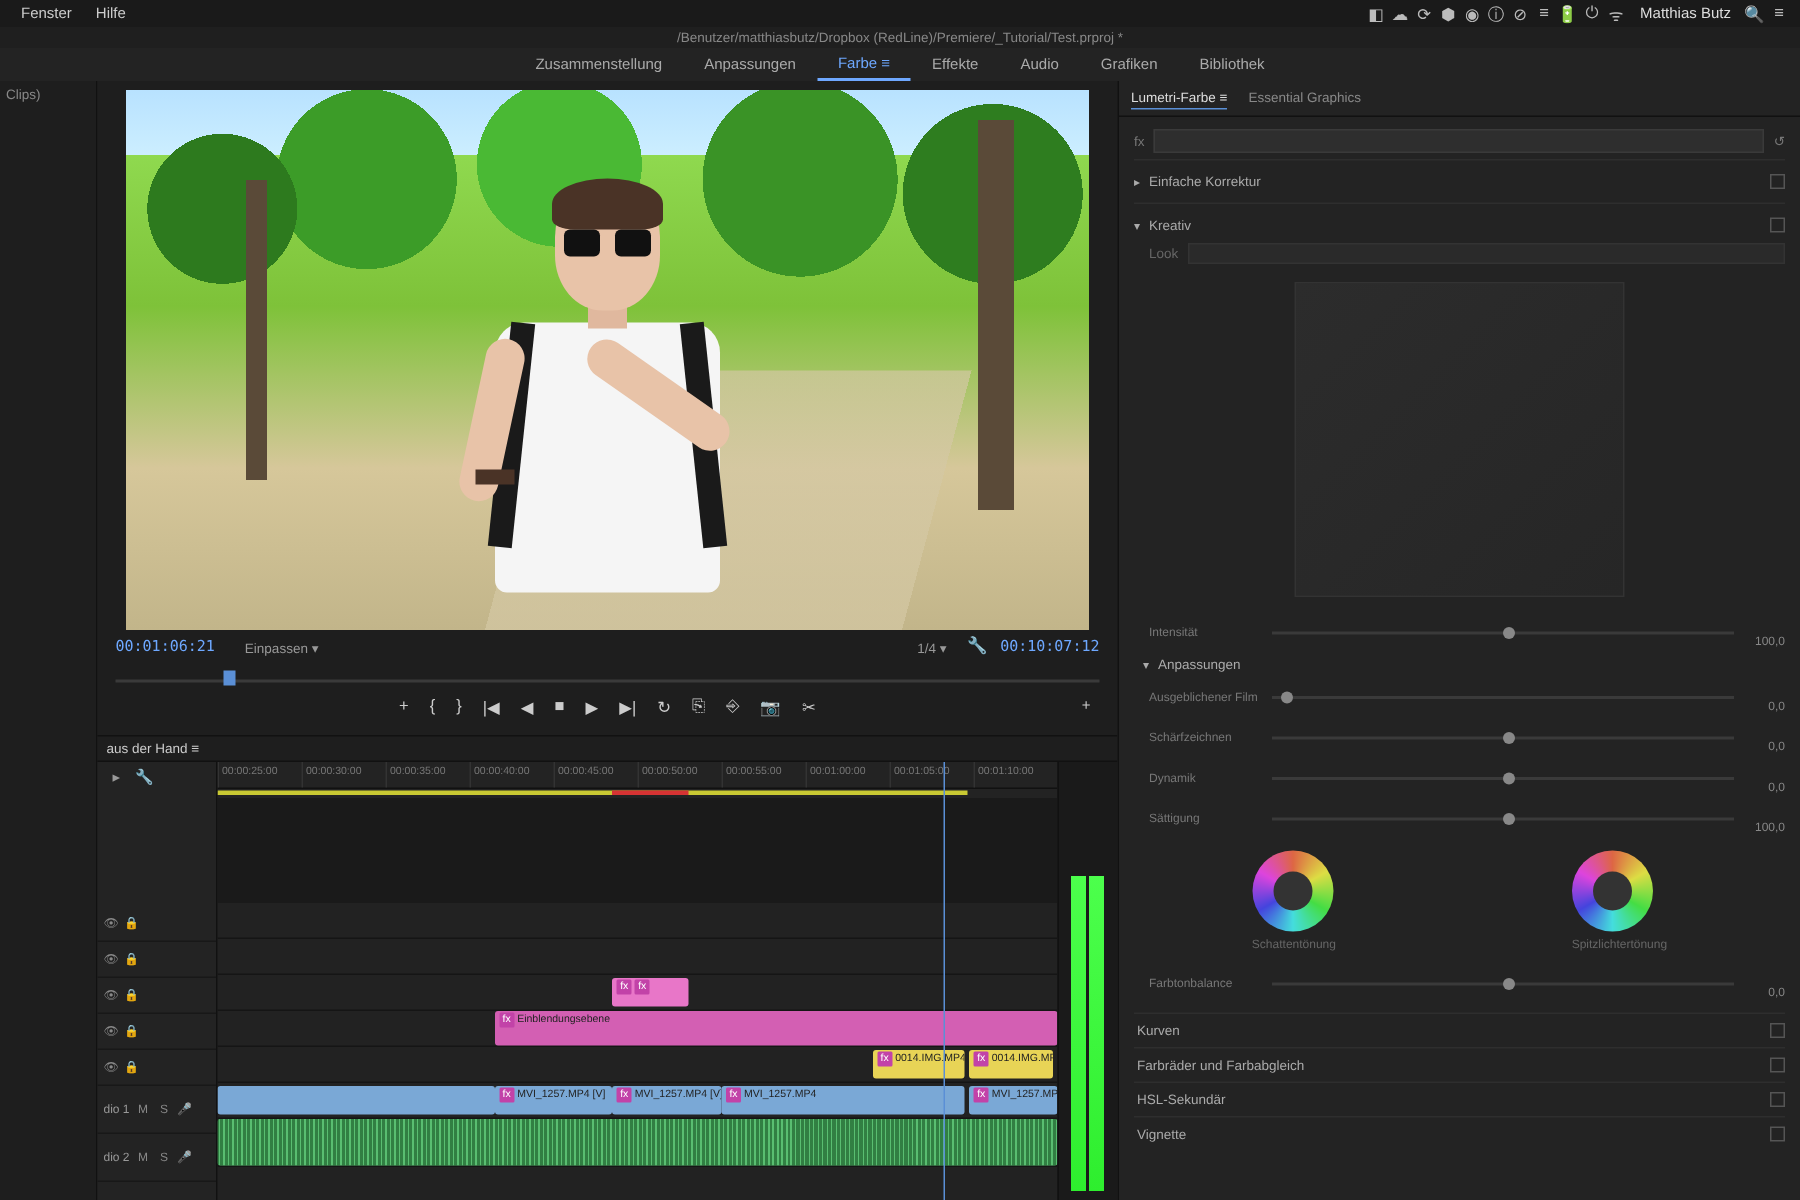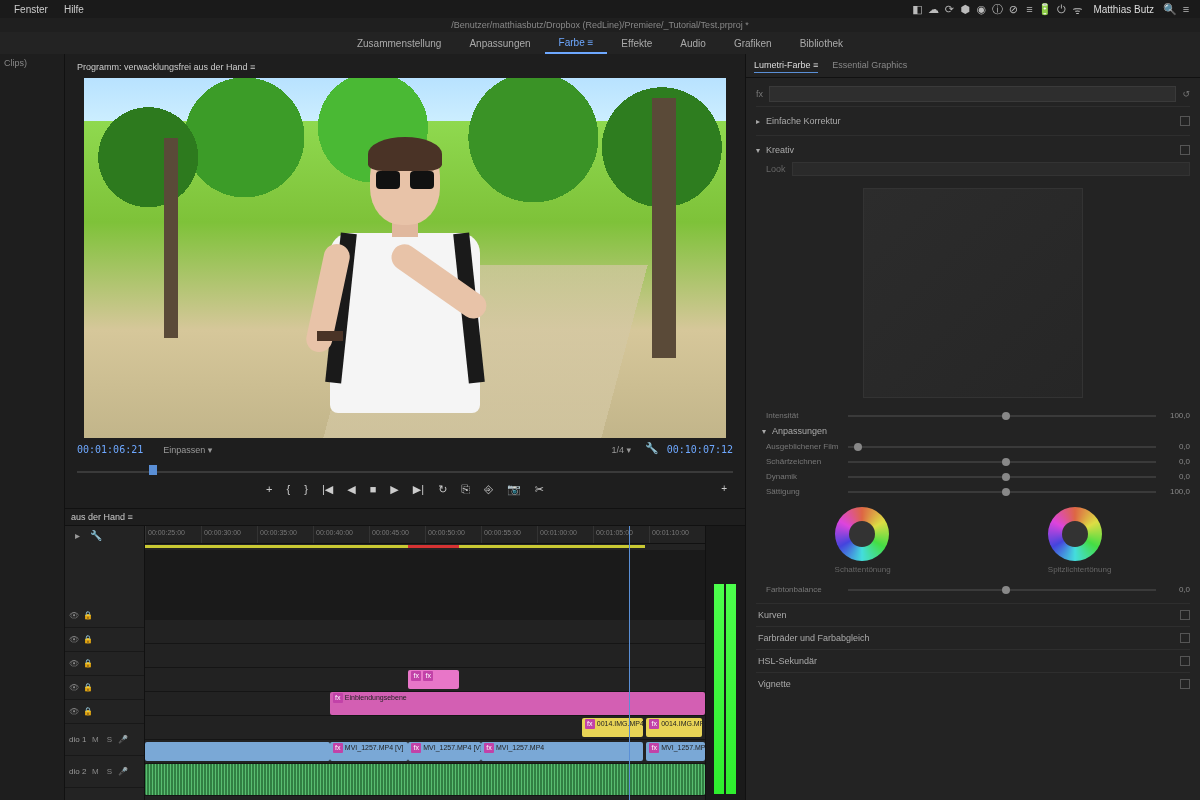--- a/index.html
+++ b/index.html
@@ -109,21 +109,21 @@
 .section-title { display:flex; align-items:center; color:#aaa; font-size:9px; padding:3px 0; cursor:pointer; }
 .section-title .chev { width:10px; font-size:8px; }
 .section-title .chk { margin-left:auto; width:10px; height:10px; border:1px solid #555; }
 .lut-row { display:flex; align-items:center; gap:6px; padding:4px 0 8px 10px; color:#666; }
 .lut-row .dd { flex:1; height:14px; background:#2a2a2a; border:1px solid #333; }
 .scope-box { width:220px; height:210px; background:linear-gradient(135deg,#2c2c2c,#262626); margin:4px auto 10px; border:1px solid #333; }
 .slider-row { display:flex; align-items:center; padding:3px 0 3px 10px; gap:6px; }
 .slider-row .sl-label { width:76px; color:#777; font-size:8px; }
 .slider-row .sl-track { flex:1; height:2px; background:#3a3a3a; position:relative; }
 .slider-row .sl-thumb { position:absolute; top:-3px; width:8px; height:8px; background:#888; border-radius:50%; }
-.slider-row .sl-val { width:28px; text-align:right; color:#888; font-size:8px; }
+.slider-row .sl-val { width:28px; text-align:right; color:#888; font-size:8px;margin-top:12px; }
 .wheels { display:flex; justify-content:space-around; padding:8px 0; }
 .wheel { width:54px; height:54px; border-radius:50%; background:conic-gradient(#d64,#dd4,#4d4,#4dd,#44d,#d4d,#d64); position:relative; }
 .wheel::after { content:""; position:absolute; inset:14px; background:#333; border-radius:50%; }
 .wheel-label { text-align:center; font-size:8px; color:#666; margin-top:4px; }
 .collapsed-section { padding:6px 0 6px 2px; color:#aaa; font-size:9px; border-top:1px solid #2e2e2e; display:flex; align-items:center; cursor:pointer; }
 .collapsed-section .chk { margin-left:auto; width:10px; height:10px; border:1px solid #555; }
 </style>
 </head>
 <body>
 
@@ -161,21 +161,20 @@
 
 <div class="main">
 
   <div class="left-col">
     <div class="label">Clips)</div>
   </div>
 
   <div class="center-col">
 
     <div class="program-panel">
-      <div class="panel-title">Programm: verwacklungsfrei aus der Hand  ≡</div>
       <div class="viewer">
         <div class="sky"></div>
         <div class="trees"></div>
         <div class="trunk t1"></div>
         <div class="trunk t2"></div>
         <div class="path"></div>
         <div class="person">
           <div class="torso"></div>
           <div class="strap l"></div>
             <div class="strap r"></div>

